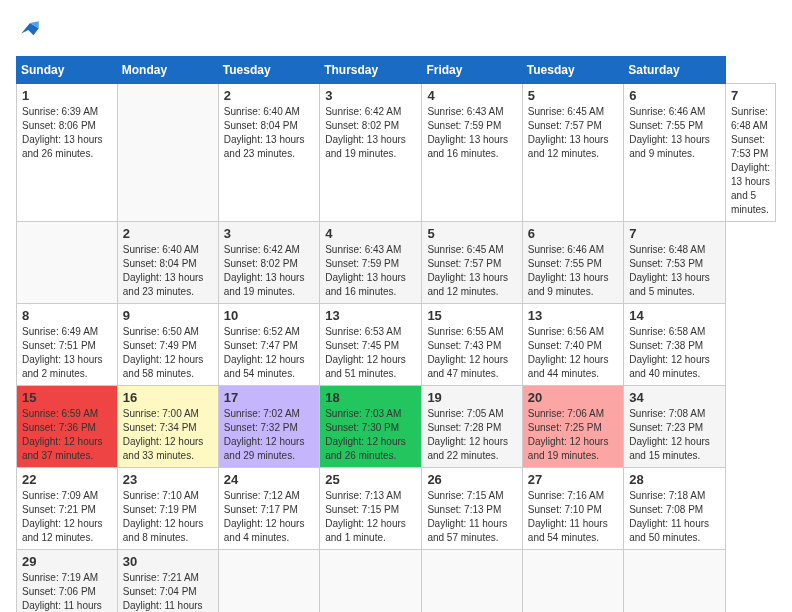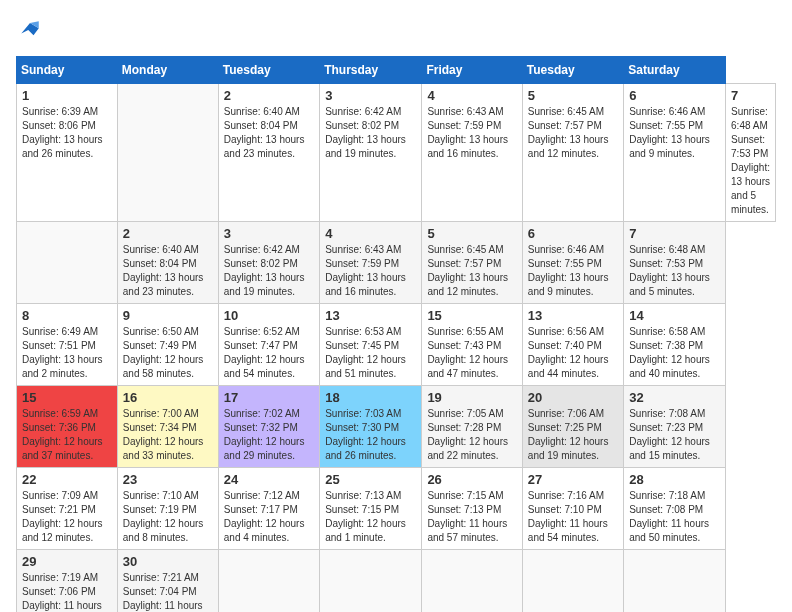--- a/index.html
+++ b/index.html
@@ -145,24 +145,24 @@
         <td><span class="day-num">10</span><span class="day-info">Sunrise: 6:52 AM<br>Sunset: 7:47 PM<br>Daylight: 12 hours and 54 minutes.</span></td>
         <td><span class="day-num">13</span><span class="day-info">Sunrise: 6:53 AM<br>Sunset: 7:45 PM<br>Daylight: 12 hours and 51 minutes.</span></td>
         <td><span class="day-num">15</span><span class="day-info">Sunrise: 6:55 AM<br>Sunset: 7:43 PM<br>Daylight: 12 hours and 47 minutes.</span></td>
         <td><span class="day-num">13</span><span class="day-info">Sunrise: 6:56 AM<br>Sunset: 7:40 PM<br>Daylight: 12 hours and 44 minutes.</span></td>
         <td><span class="day-num">14</span><span class="day-info">Sunrise: 6:58 AM<br>Sunset: 7:38 PM<br>Daylight: 12 hours and 40 minutes.</span></td>
       </tr>
       <tr>
         <td style="background: #ef4444;"><span class="day-num">15</span><span class="day-info">Sunrise: 6:59 AM<br>Sunset: 7:36 PM<br>Daylight: 12 hours and 37 minutes.</span></td>
         <td style="background: #fef9c3;"><span class="day-num">16</span><span class="day-info">Sunrise: 7:00 AM<br>Sunset: 7:34 PM<br>Daylight: 12 hours and 33 minutes.</span></td>
         <td style="background: #c4b5fd;"><span class="day-num">17</span><span class="day-info">Sunrise: 7:02 AM<br>Sunset: 7:32 PM<br>Daylight: 12 hours and 29 minutes.</span></td>
-        <td style="background: #7dd3fc;"><span class="day-num">18</span><span class="day-info">Sunrise: 7:03 AM<br>Sunset: 7:30 PM<br>Daylight: 12 hours and 26 minutes.</span></td>
+        <td style="background: #22c55e;"><span class="day-num">18</span><span class="day-info">Sunrise: 7:03 AM<br>Sunset: 7:30 PM<br>Daylight: 12 hours and 26 minutes.</span></td>
         <td style="background: rgb(245, 245, 245);"><span class="day-num">19</span><span class="day-info">Sunrise: 7:05 AM<br>Sunset: 7:28 PM<br>Daylight: 12 hours and 22 minutes.</span></td>
-        <td style="background: #e5e5e5;"><span class="day-num">20</span><span class="day-info">Sunrise: 7:06 AM<br>Sunset: 7:25 PM<br>Daylight: 12 hours and 19 minutes.</span></td>
-        <td style="background: rgb(245, 245, 245);"><span class="day-num">32</span><span class="day-info">Sunrise: 7:08 AM<br>Sunset: 7:23 PM<br>Daylight: 12 hours and 15 minutes.</span></td>
+        <td style="background: #fca5a5;"><span class="day-num">20</span><span class="day-info">Sunrise: 7:06 AM<br>Sunset: 7:25 PM<br>Daylight: 12 hours and 19 minutes.</span></td>
+        <td style="background: rgb(245, 245, 245);"><span class="day-num">34</span><span class="day-info">Sunrise: 7:08 AM<br>Sunset: 7:23 PM<br>Daylight: 12 hours and 15 minutes.</span></td>
       </tr>
       <tr>
         <td><span class="day-num">22</span><span class="day-info">Sunrise: 7:09 AM<br>Sunset: 7:21 PM<br>Daylight: 12 hours and 12 minutes.</span></td>
         <td><span class="day-num">23</span><span class="day-info">Sunrise: 7:10 AM<br>Sunset: 7:19 PM<br>Daylight: 12 hours and 8 minutes.</span></td>
         <td><span class="day-num">24</span><span class="day-info">Sunrise: 7:12 AM<br>Sunset: 7:17 PM<br>Daylight: 12 hours and 4 minutes.</span></td>
         <td><span class="day-num">25</span><span class="day-info">Sunrise: 7:13 AM<br>Sunset: 7:15 PM<br>Daylight: 12 hours and 1 minute.</span></td>
         <td><span class="day-num">26</span><span class="day-info">Sunrise: 7:15 AM<br>Sunset: 7:13 PM<br>Daylight: 11 hours and 57 minutes.</span></td>
         <td><span class="day-num">27</span><span class="day-info">Sunrise: 7:16 AM<br>Sunset: 7:10 PM<br>Daylight: 11 hours and 54 minutes.</span></td>
         <td><span class="day-num">28</span><span class="day-info">Sunrise: 7:18 AM<br>Sunset: 7:08 PM<br>Daylight: 11 hours and 50 minutes.</span></td>
       </tr>

